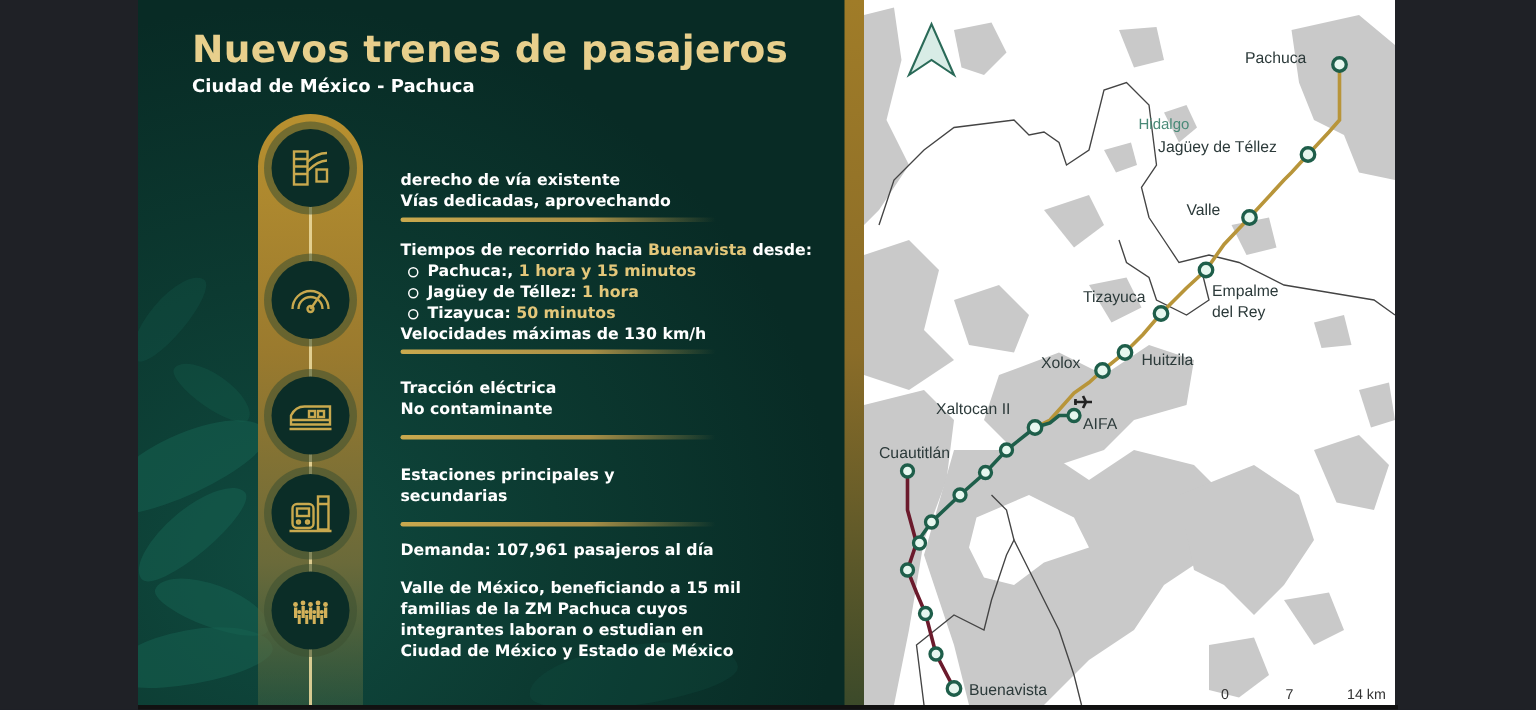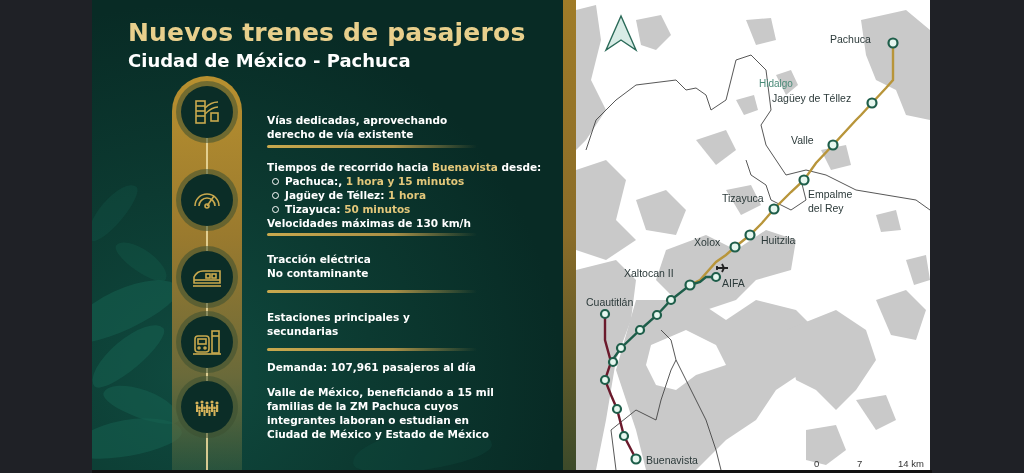--- a/index.html
+++ b/index.html
@@ -2,21 +2,21 @@
 <html><head>
 <meta charset="utf-8">
 <style>
   html, body { margin:0; padding:0; }
   body { width:1024px; height:473px; background:#1f2126; position:relative; overflow:hidden;
          font-family:"DejaVu Sans", sans-serif; }
   .panel-left { position:absolute; left:92px; top:0; width:472px; height:470px;
     background: radial-gradient(ellipse at 20% 80%, #0f4a3f 0%, #0c3a31 35%, #082b25 70%), #082b25; overflow:hidden; }
   .leaf { position:absolute; border-radius:50% 50% 50% 50% / 60% 60% 40% 40%; background:rgba(22,96,80,0.55); }
   .title { position:absolute; left:36px; top:18px; color:#e8cf8c; font-weight:bold; font-size:25px; letter-spacing:0.2px; white-space:nowrap; }
-  .subtitle { position:absolute; left:36px; top:50px; color:#ffffff; font-weight:bold; font-size:18px; white-space:nowrap; }
+  .subtitle { position:absolute; left:36px; top:50px; color:#ffffff; font-weight:bold; font-size:12px; white-space:nowrap; }
   .capsule { position:absolute; left:80px; top:76px; width:70px; height:400px; border-radius:35px 35px 0 0;
     background: linear-gradient(180deg, #b8902f 0%, #9a7a2e 40%, #6a6a3a 75%, rgba(80,110,70,0.35) 100%); }
   .capsule-line { position:absolute; left:34px; top:40px; width:2px; height:360px; background:#e9d79a; opacity:0.9; }
   .icon-circle { position:absolute; left:9px; width:52px; height:52px; border-radius:50%; background:#0b2d27;
     box-shadow:0 0 0 5px rgba(60,80,50,0.55); display:flex; align-items:center; justify-content:center; }
   .icon-circle svg { width:32px; height:32px; }
   .txt { position:absolute; left:175px; color:#ffffff; font-weight:bold; font-size:10.5px; line-height:14px; white-space:nowrap; }
   .gold { color:#e3c77a; }
   .sep { position:absolute; left:175px; width:210px; height:3px; border-radius:2px;
     background: linear-gradient(90deg, #c9a94e 0%, #a98f46 60%, rgba(169,143,70,0) 100%); }
@@ -108,22 +108,22 @@
           <rect x="12.5" y="19" width="2" height="6"></rect>
         <circle cx="18.5" cy="17" r="1.4"></circle>
           <rect x="17.5" y="19" width="2" height="6"></rect>
         <circle cx="23.5" cy="17" r="1.4"></circle>
           <rect x="22.5" y="19" width="2" height="6"></rect>
       </svg>
     </div>
   </div>
 
   <div class="txt" style="top:113px">
+    <div>derecho de vía existente</div>
     <div>Vías dedicadas, aprovechando</div>
-    <div>derecho de vía existente</div>
   </div>
   <div class="sep" style="top:145px"></div>
 
   <div class="txt" style="top:160px">
     <div>
       <span>Tiempos de recorrido hacia </span><span class="gold">Buenavista</span><span> desde:</span>
     </div>
     <ul class="bullet-list">
       <li><span>Pachuca:,</span> <span class="gold">1 hora y 15 minutos</span></li>
       <li><span>Jagüey de Téllez:</span> <span class="gold">1 hora</span></li>

